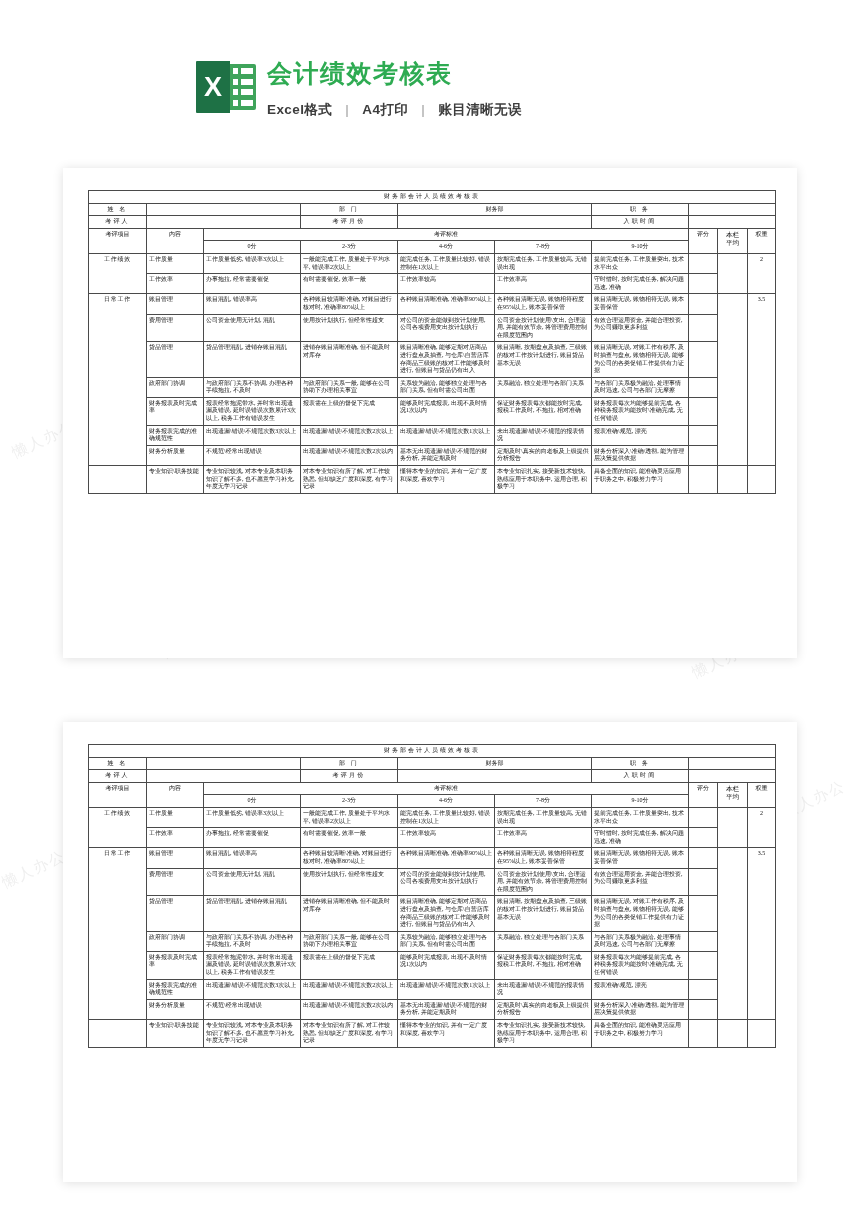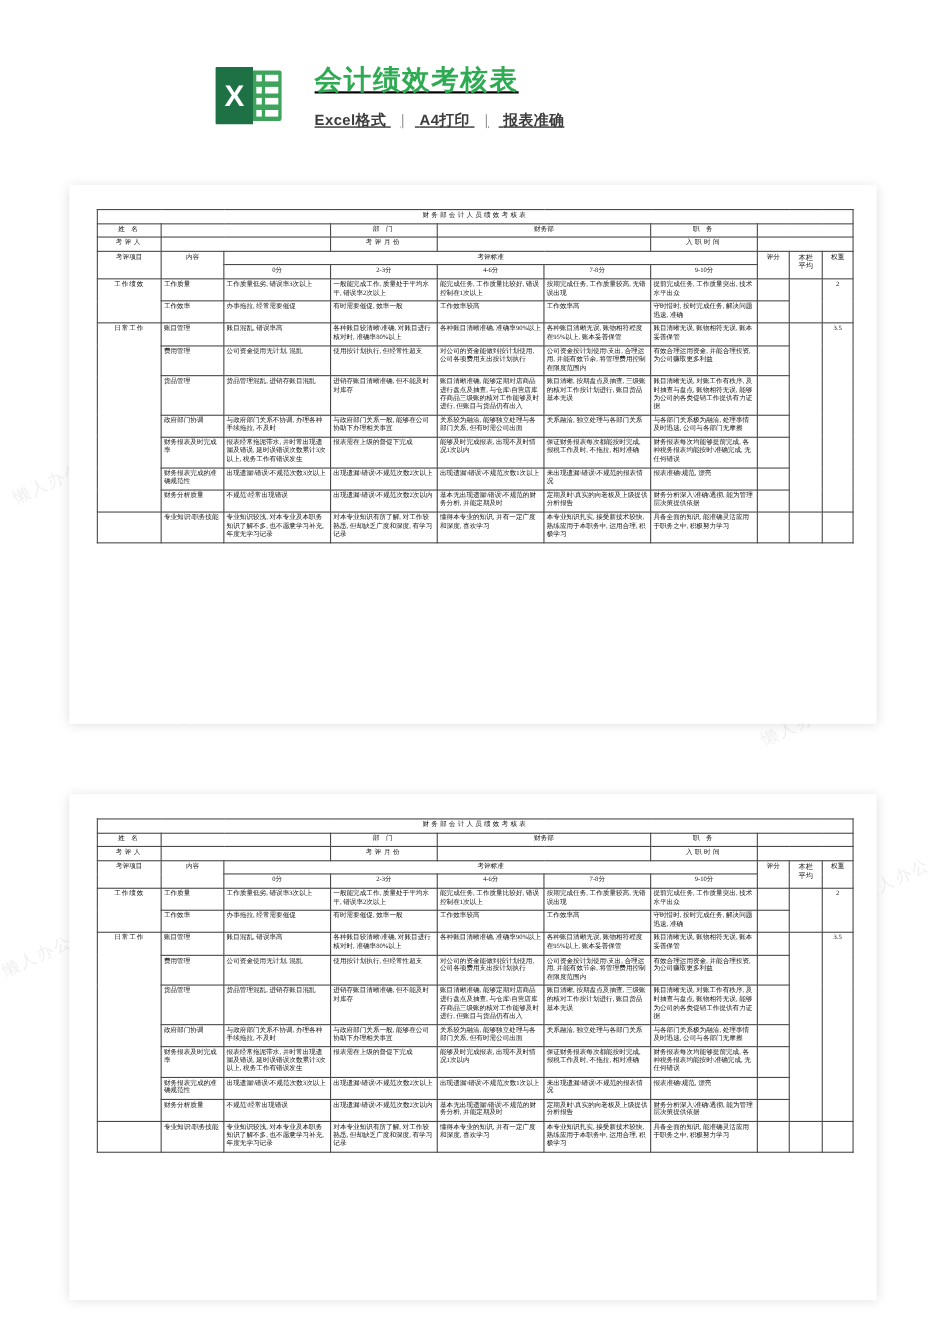--- a/index.html
+++ b/index.html
@@ -75,23 +75,22 @@
   }
   .xls-icon .gridrow i {
     display: block;
     background: #ffffff;
     height: 6px;
   }
   .xls-icon .gridrow i.c1 { width: 5px; }
   .xls-icon .gridrow i.c2 { width: 12px; }
 
   .header-text {
-    margin-left: 30px;
+    margin-left: 11px;
     padding-top: 0px;
-    text-decoration: underline;
   }
   .doc-title {
     font-size: 25px;
     font-weight: bold;
     color: #2eab52;
     letter-spacing: 1.5px;
     line-height: 30px;
     margin: 0;
     font-family: "Liberation Sans", "DejaVu Sans", sans-serif;
   }
@@ -257,21 +256,21 @@
           </div>
       </div>
     </div>
     <div class="header-text">
       <div class="doc-title">会计绩效考核表</div>
       <div class="doc-subtitle">
         <span>Excel格式</span>
         <span class="sep">|</span>
         <span>A4打印</span>
         <span class="sep">|</span>
-        <span>报表准确</span>
+        <span>账目清晰无误</span>
       </div>
     </div>
   </div>
 </div>
 
 <div class="wm wm-a">懒人办公</div>
 <div class="wm wm-b">懒人办公</div>
 <div class="wm wm-c">懒人办公</div>
 <div class="wm wm-d">懒人办公</div>
 <div class="wm wm-e">懒人办公</div>

